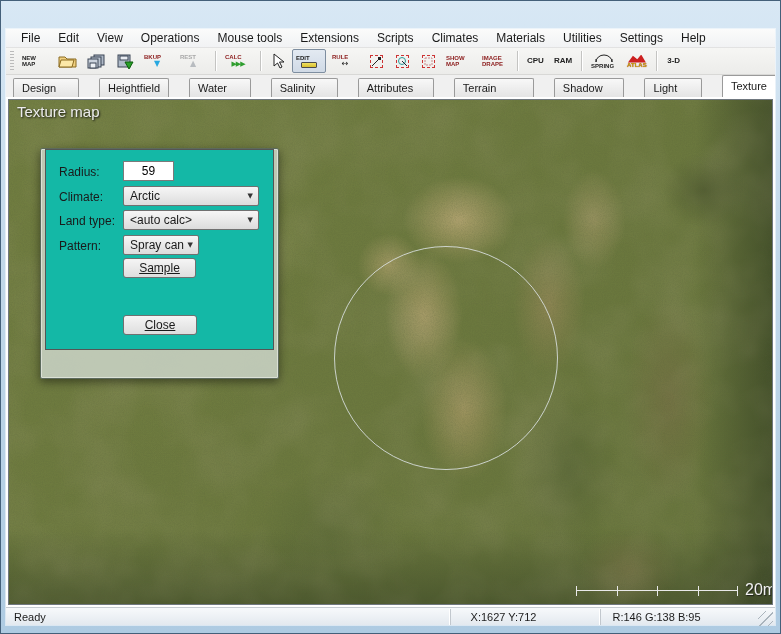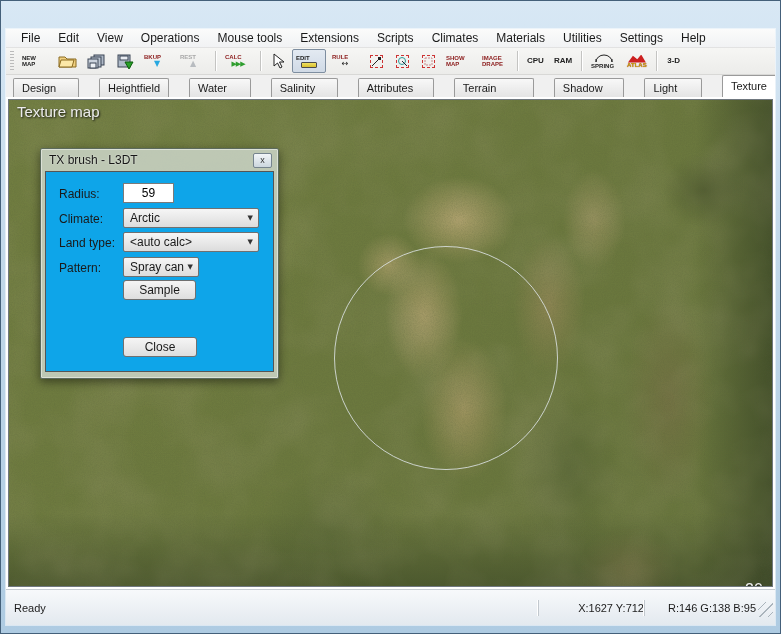--- a/index.html
+++ b/index.html
@@ -101,52 +101,52 @@
                text-shadow:1px 1px 2px rgba(15,15,15,.95); }
   .brush-circle { position:absolute; left:325px; top:146px; width:224px; height:224px;
                   border:1px solid rgba(226,233,238,.8); border-radius:50%; }
   .scalebar { position:absolute; left:567px; top:486px; width:162px; height:10px; }
   .sb-line { position:absolute; left:0; right:0; top:4px; height:1px; background:#e9e9e9; }
   .sb-tick { position:absolute; top:0; width:1px; height:10px; background:#e9e9e9; }
   .scale-label { position:absolute; left:736px; top:481px; font-size:16px; color:#f0f0f0;
                  text-shadow:1px 1px 1px rgba(20,20,20,.8); }
 
   
-  .statusbar { height:36px; background:linear-gradient(#f7f9fb,#e3e9ef); border-top:1px solid #c6ccd2;
-               display:flex; align-items:center; font-size:11px; color:#1c1c1c; }
+  .statusbar { height:18px; background:linear-gradient(#f7f9fb,#e3e9ef); border-top:1px solid #c6ccd2;
+               display:flex; align-items:center; font-size:11px; color:#1c1c1c;gap:44px; }
   .status-ready { flex:1; padding-left:8px; }
-  .status-cell { width:106px; text-align:right; border-left:1px solid #c2c8ce;
+  .status-cell { width:106px; text-align:center; border-left:1px solid #c2c8ce;
                  box-shadow:-1px 0 0 #fff; height:16px; line-height:16px; }
   .status-cell.rgb { width:112px; }
   .resize-grip { width:15px; height:15px; margin:4px 2px 0 2px;
     background:repeating-linear-gradient(315deg, transparent 0 3px, #aab4bc 3px 4px, transparent 4px 6px); }
 
   
   .dialog { position:absolute; left:39px; top:147px; width:239px; height:231px; z-index:10;
             background:rgba(196,206,190,.92); border:1px solid #5c6a5c; border-radius:2px;
             box-shadow:0 3px 10px rgba(0,0,0,.45), inset 0 0 0 1px rgba(255,255,255,.45);
             padding:0 4px 4px 4px; }
   .dlg-titlebar { height:22px; display:flex; align-items:center; position:relative; }
   .dlg-title { font-size:12px; color:#161616; padding-left:4px;
                text-shadow:0 0 2px rgba(255,255,255,.7); }
   .dlg-close { position:absolute; right:2px; top:4px; width:19px; height:15px;
                background:linear-gradient(#f2f6f8,#ccd6de); border:1px solid #76848e; border-radius:2px;
                font-size:9px; line-height:13px; text-align:center; color:#333; }
-  .dlg-client { position:relative; width:100%; height:201px; background:#0ea5e9; border:1px solid #555; }
+  .dlg-client { position:relative; width:100%; height:201px; background:#14b8a6; border:1px solid #555; }
   .fld-label { position:absolute; left:13px; font-size:12px; color:#1a1a1a; }
   .fld-input { position:absolute; left:77px; top:11px; width:51px; height:20px; border:1px solid #7a7a7a;
                background:#fff; font-size:12px; text-align:center; font-family:inherit; }
   .combo { position:absolute; left:77px; height:20px; border:1px solid #707070; border-radius:2px;
            background:linear-gradient(#f6f6f6,#dcdcdc); font-size:12px; color:#1a1a1a;
            display:flex; align-items:center; padding-left:6px; }
   .combo .arrow { position:absolute; right:5px; font-size:7px; color:#333;
                   font-family:"DejaVu Sans",sans-serif; }
   .dlg-btn { position:absolute; left:77px; height:20px; border:1px solid #707070; border-radius:3px;
              background:linear-gradient(#f5f5f5,#dedede); font-size:12px; color:#1a1a1a;
-             display:flex; align-items:center; justify-content:center; }
+             display:flex; align-items:center; justify-content:center;text-decoration:underline; }
 </style>
 </head>
 <body>
 
 <div class="window">
 
 
   <div class="client">
 
     <div class="menubar">
@@ -315,24 +315,20 @@
     <div class="statusbar">
       <div class="status-ready">Ready</div>
       <div class="status-cell">X:1627 Y:712</div>
       <div class="status-cell rgb">R:146 G:138 B:95</div>
       <div class="resize-grip"></div>
     </div>
 
   </div>
 
   <div class="dialog">
-    <div class="dlg-titlebar">
-      <span class="dlg-title">TX brush - L3DT</span>
-      <div class="dlg-close"><span>x</span></div>
-    </div>
     <div class="dlg-client">
       <div class="fld-label" style="top:15px;">Radius:</div>
       <input class="fld-input" value="59" style="">
       <div class="fld-label" style="top:40px;">Climate:</div>
       <div class="combo" style="top:36px; width:136px;">
         <span>Arctic</span>
         <span class="arrow">▼</span>
       </div>
       <div class="fld-label" style="top:64px;">Land type:</div>
       <div class="combo" style="top:60px; width:136px;">

